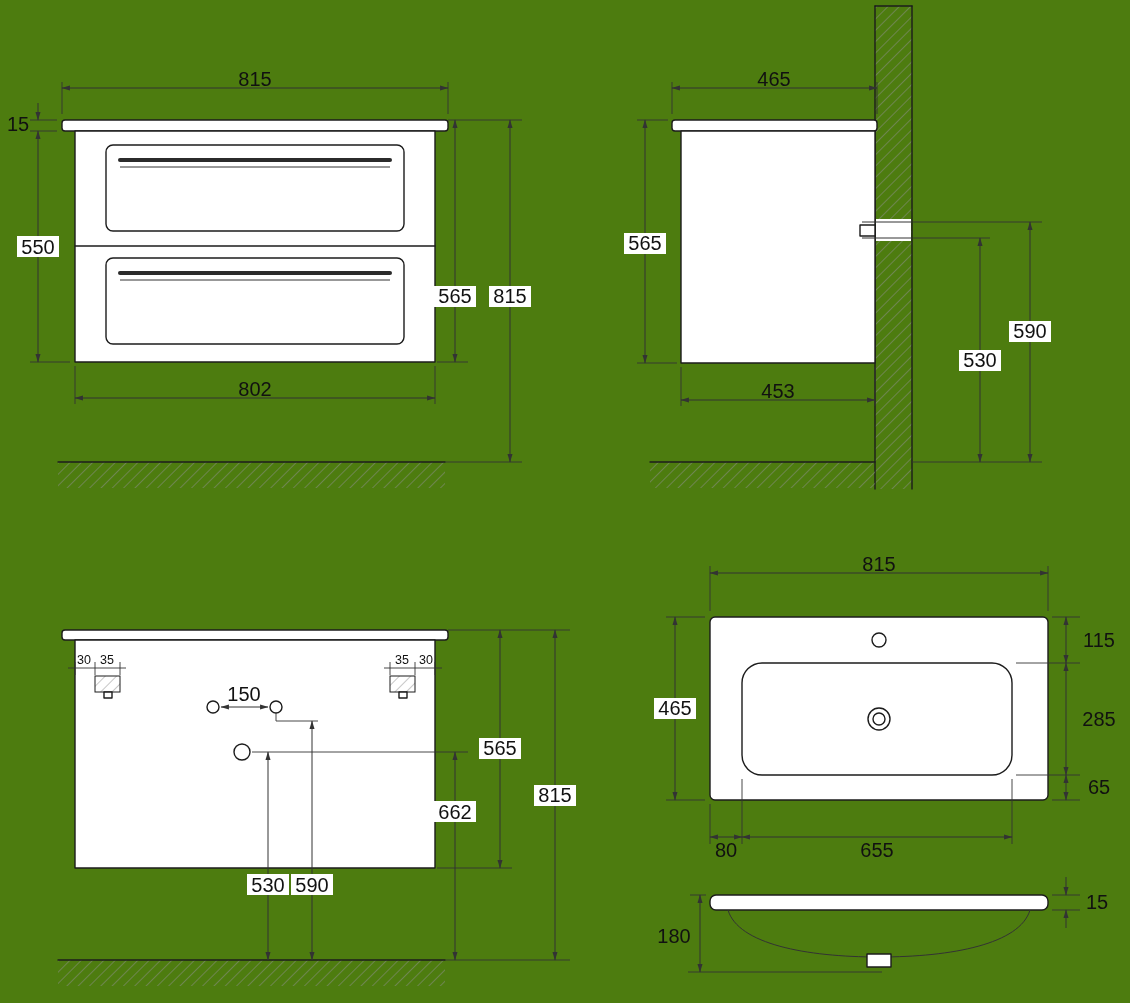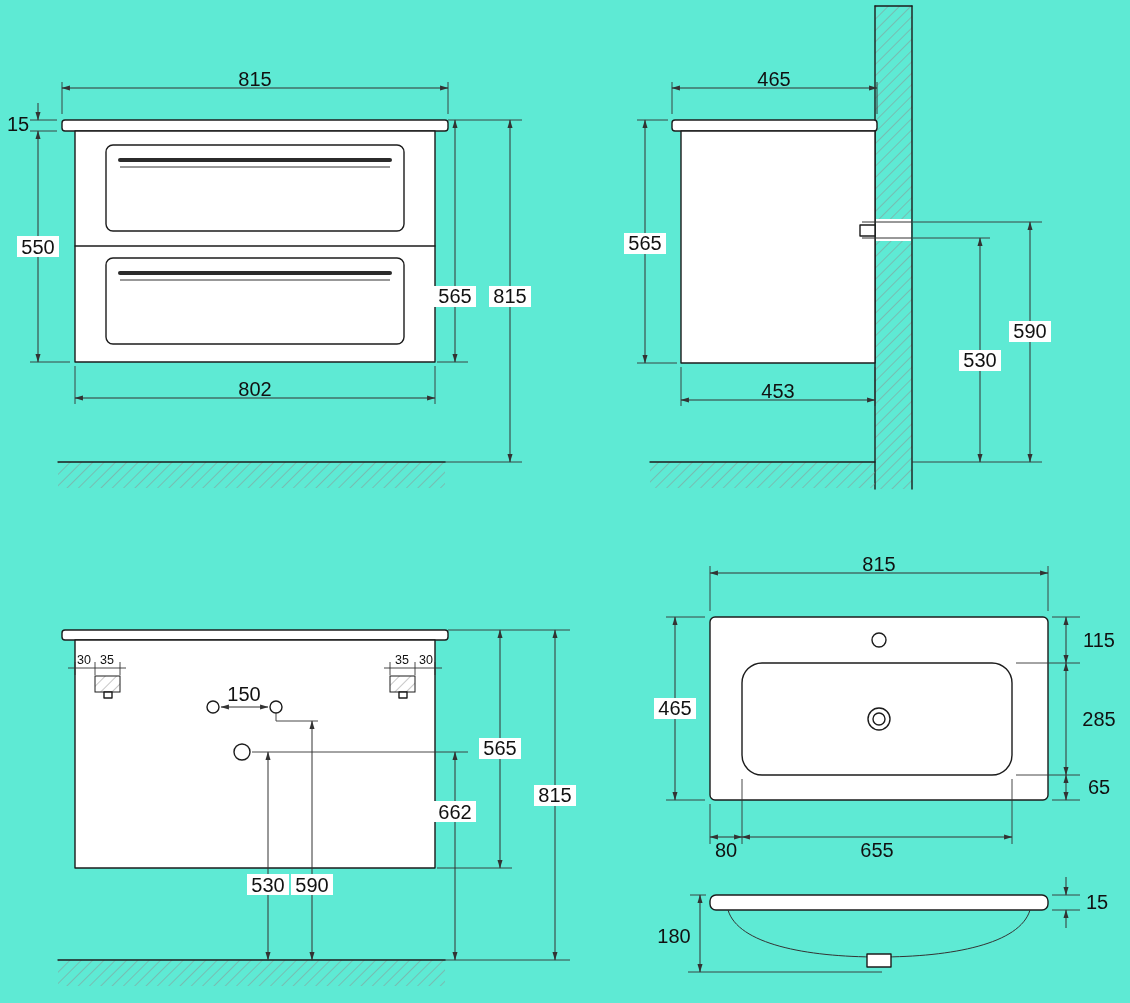--- a/index.html
+++ b/index.html
@@ -1,16 +1,16 @@
 <!DOCTYPE html>
 <html><head>
 <meta charset="utf-8">
 <style>
   html,body{margin:0;padding:0;background:#ffffff}
-  .canvas{width:1130px;height:1003px;position:relative;background:#5eead4;overflow:hidden}
+  .canvas{width:1130px;height:1003px;position:relative;background:#4d7c0f;overflow:hidden}
   svg{display:block}
   .o{fill:#fff;stroke:#1c1c1c;stroke-width:1.4;stroke-linejoin:round}
   .l{stroke:#1c1c1c;stroke-width:1.4;fill:none;stroke-linecap:round}
   .d{stroke:#333;stroke-width:1;fill:none}
   .e{stroke:#333;stroke-width:0.9;fill:none}
   .h{fill:url(#hatch);stroke:none}
   .bg{fill:#fff;stroke:none}
   .handle{fill:#2b2b2b;stroke:none}
   .t{font-family:"Liberation Sans",sans-serif;font-size:20px;fill:#111;
      text-anchor:middle;dominant-baseline:central}

